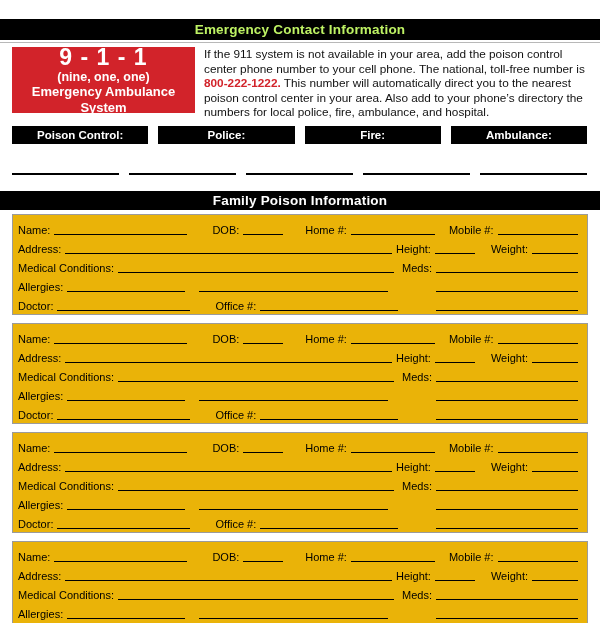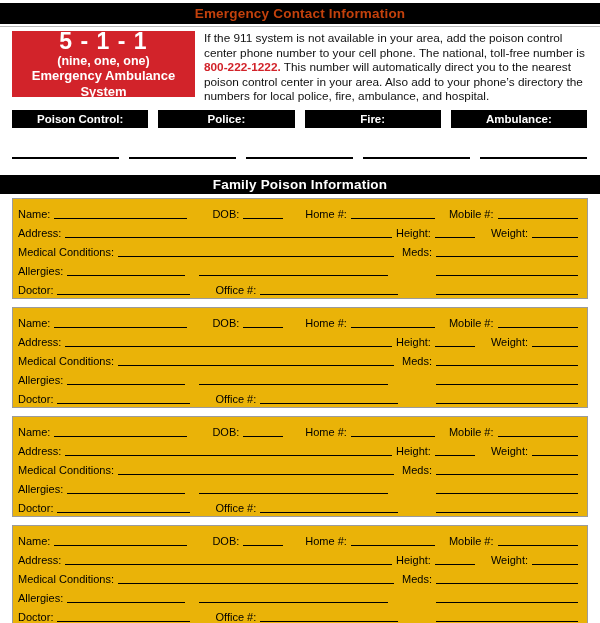--- a/index.html
+++ b/index.html
@@ -8,24 +8,24 @@
     width: 600px; height: 623px;
     margin: 0 auto;
     overflow: hidden;
     font-family: "Liberation Sans", sans-serif;
     color: #000;
     position: relative;
   }
 
   
   .top-bar {
-    margin-top: 3px;
+    margin-top: 19px;
     height: 21px;
     background: #000;
-    color: #c2410c;
+    color: #bef264;
     font-weight: bold;
     font-size: 13.5px;
     display: flex; align-items: center; justify-content: center;
     letter-spacing: 0.2px;
   }
   .top-rule {
     margin-top: 2px;
     height: 1px;
     background: #b8b8b8;
   }
@@ -128,21 +128,21 @@
 
 <div>
 
   <div class="top-bar">
     <span>Emergency Contact Information</span>
   </div>
   <div class="top-rule"></div>
 
   <div class="intro-row">
     <div class="badge" style="background: rgb(210, 35, 42);">
-      <div class="badge-number">5 - 1 - 1</div>
+      <div class="badge-number">9 - 1 - 1</div>
       <div class="badge-sub">(nine, one, one)</div>
       <div class="badge-caption">Emergency Ambulance System</div>
     </div>
     <p class="intro-text"><span>If the 911 system is not available in your area, add the poison control center phone number to your cell phone. The national, toll-free number is </span><span class="phone" style="color: rgb(210, 35, 42);">800-222-1222.</span><span> This number will automatically direct you to the nearest poison control center in your area. Also add to your phone’s directory the numbers for local police, fire, ambulance, and hospital.</span></p>
   </div>
 
   <div class="contact-row">
       <div class="contact-label">Poison Control:</div>
       <div class="contact-label">Police:</div>
       <div class="contact-label">Fire:</div>

